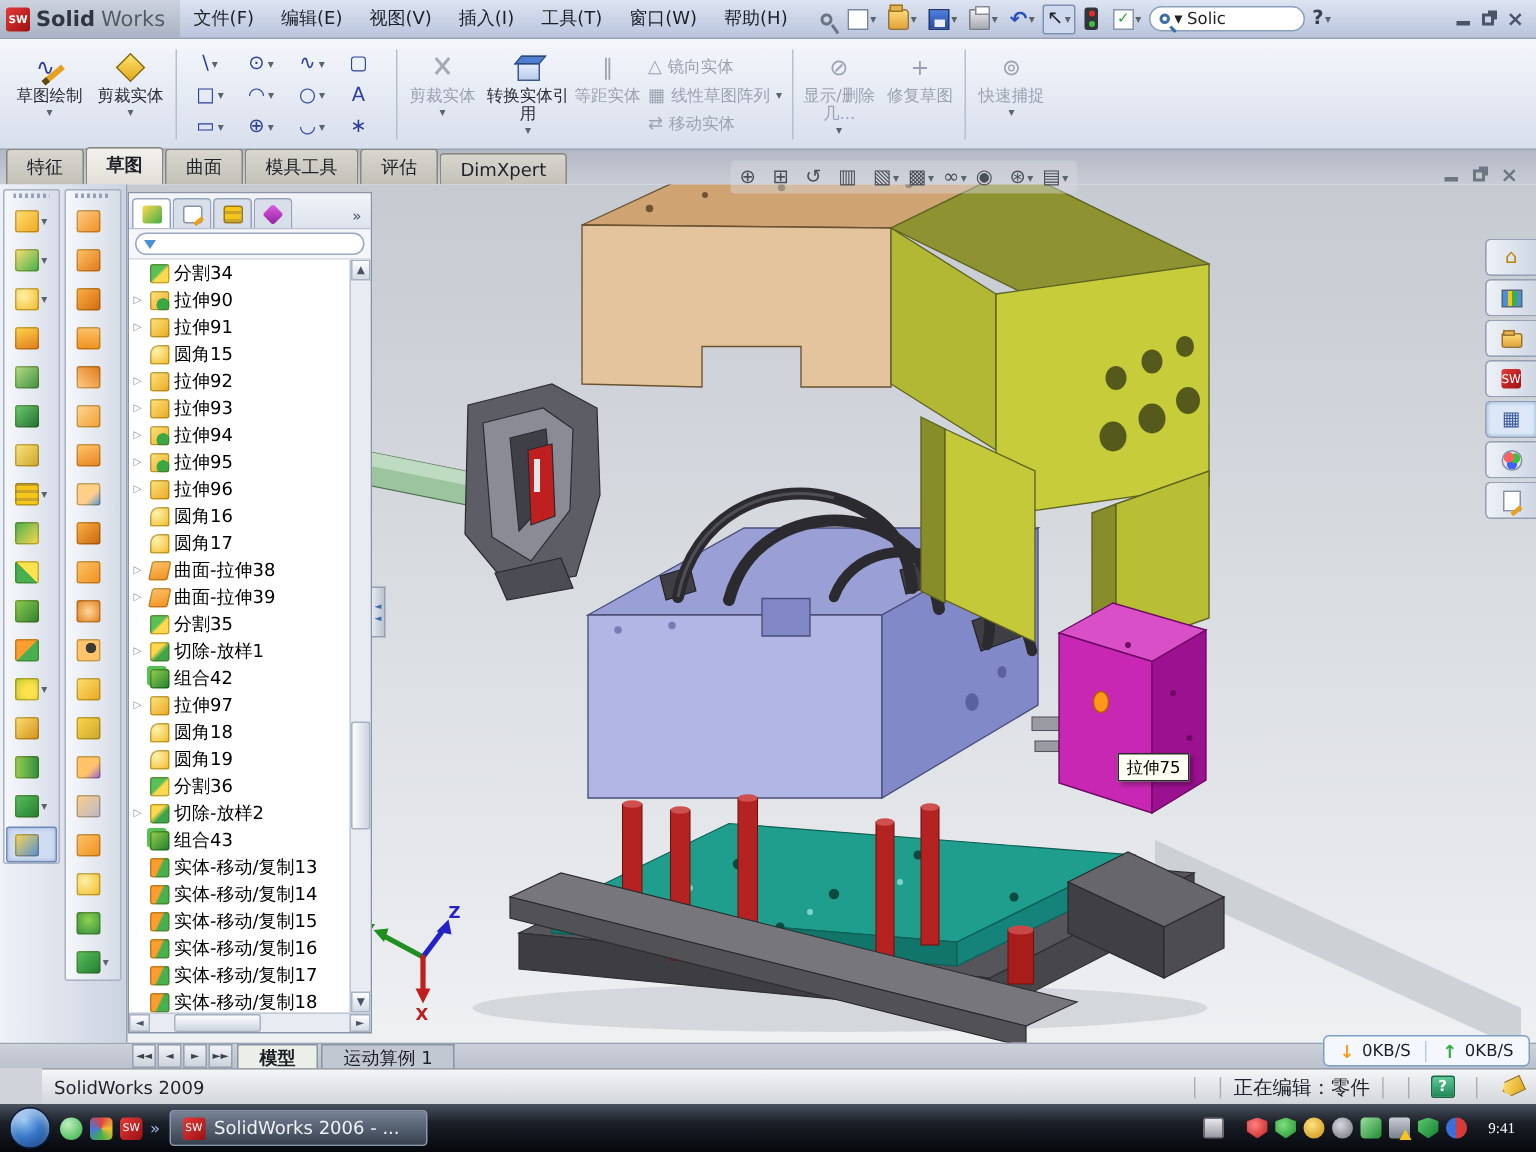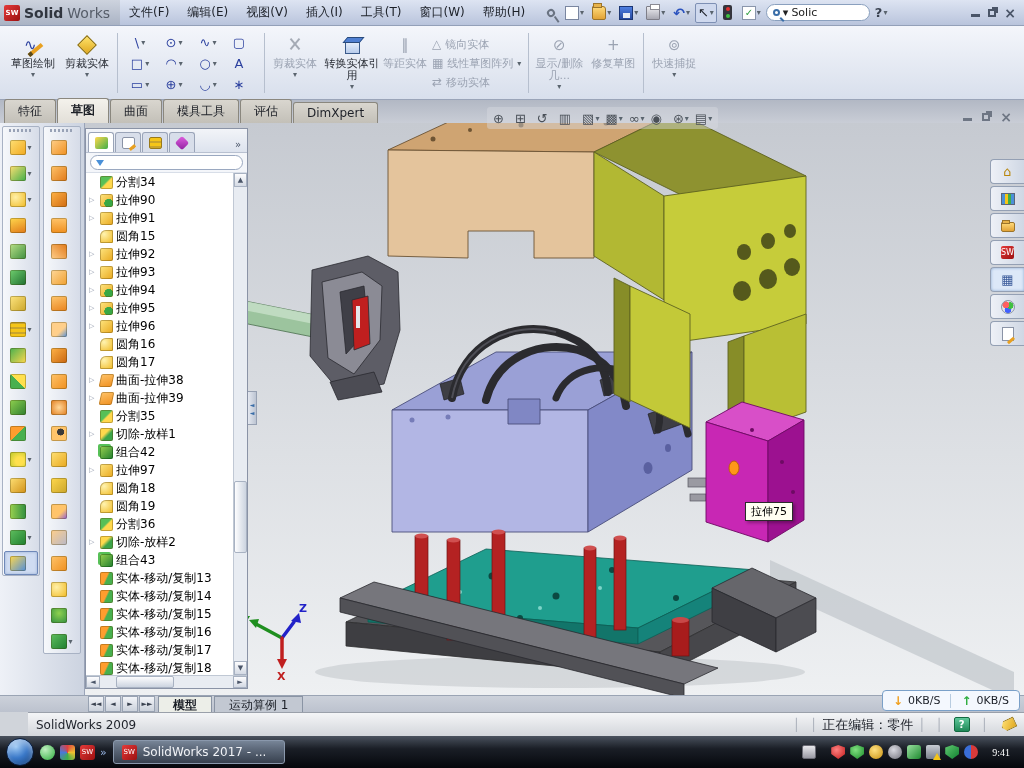--- a/index.html
+++ b/index.html
@@ -1111,21 +1111,21 @@
   <div class="ql">
     <div class="qlico ql-msn"></div>
     <div class="qlico ql-color"></div>
     <div class="qlico ql-sw">SW</div>
     <span class="ql-chev">»</span>
   </div>
   <div class="taskbtns">
 
       <div class="task-btn active">
         <span class="task-ic sw">SW</span>
-        <span>SolidWorks 2017 - ...</span>
+        <span>SolidWorks 2006 - ...</span>
       </div>
 
     </div>
   <div class="tray">
     <div class="trayico t-kb"></div>
     <div class="trayico t-red"></div>
     <div class="trayico t-green"></div>
     <div class="trayico t-badge"></div>
     <div class="trayico t-spk"></div>
     <div class="trayico t-phone"></div>

